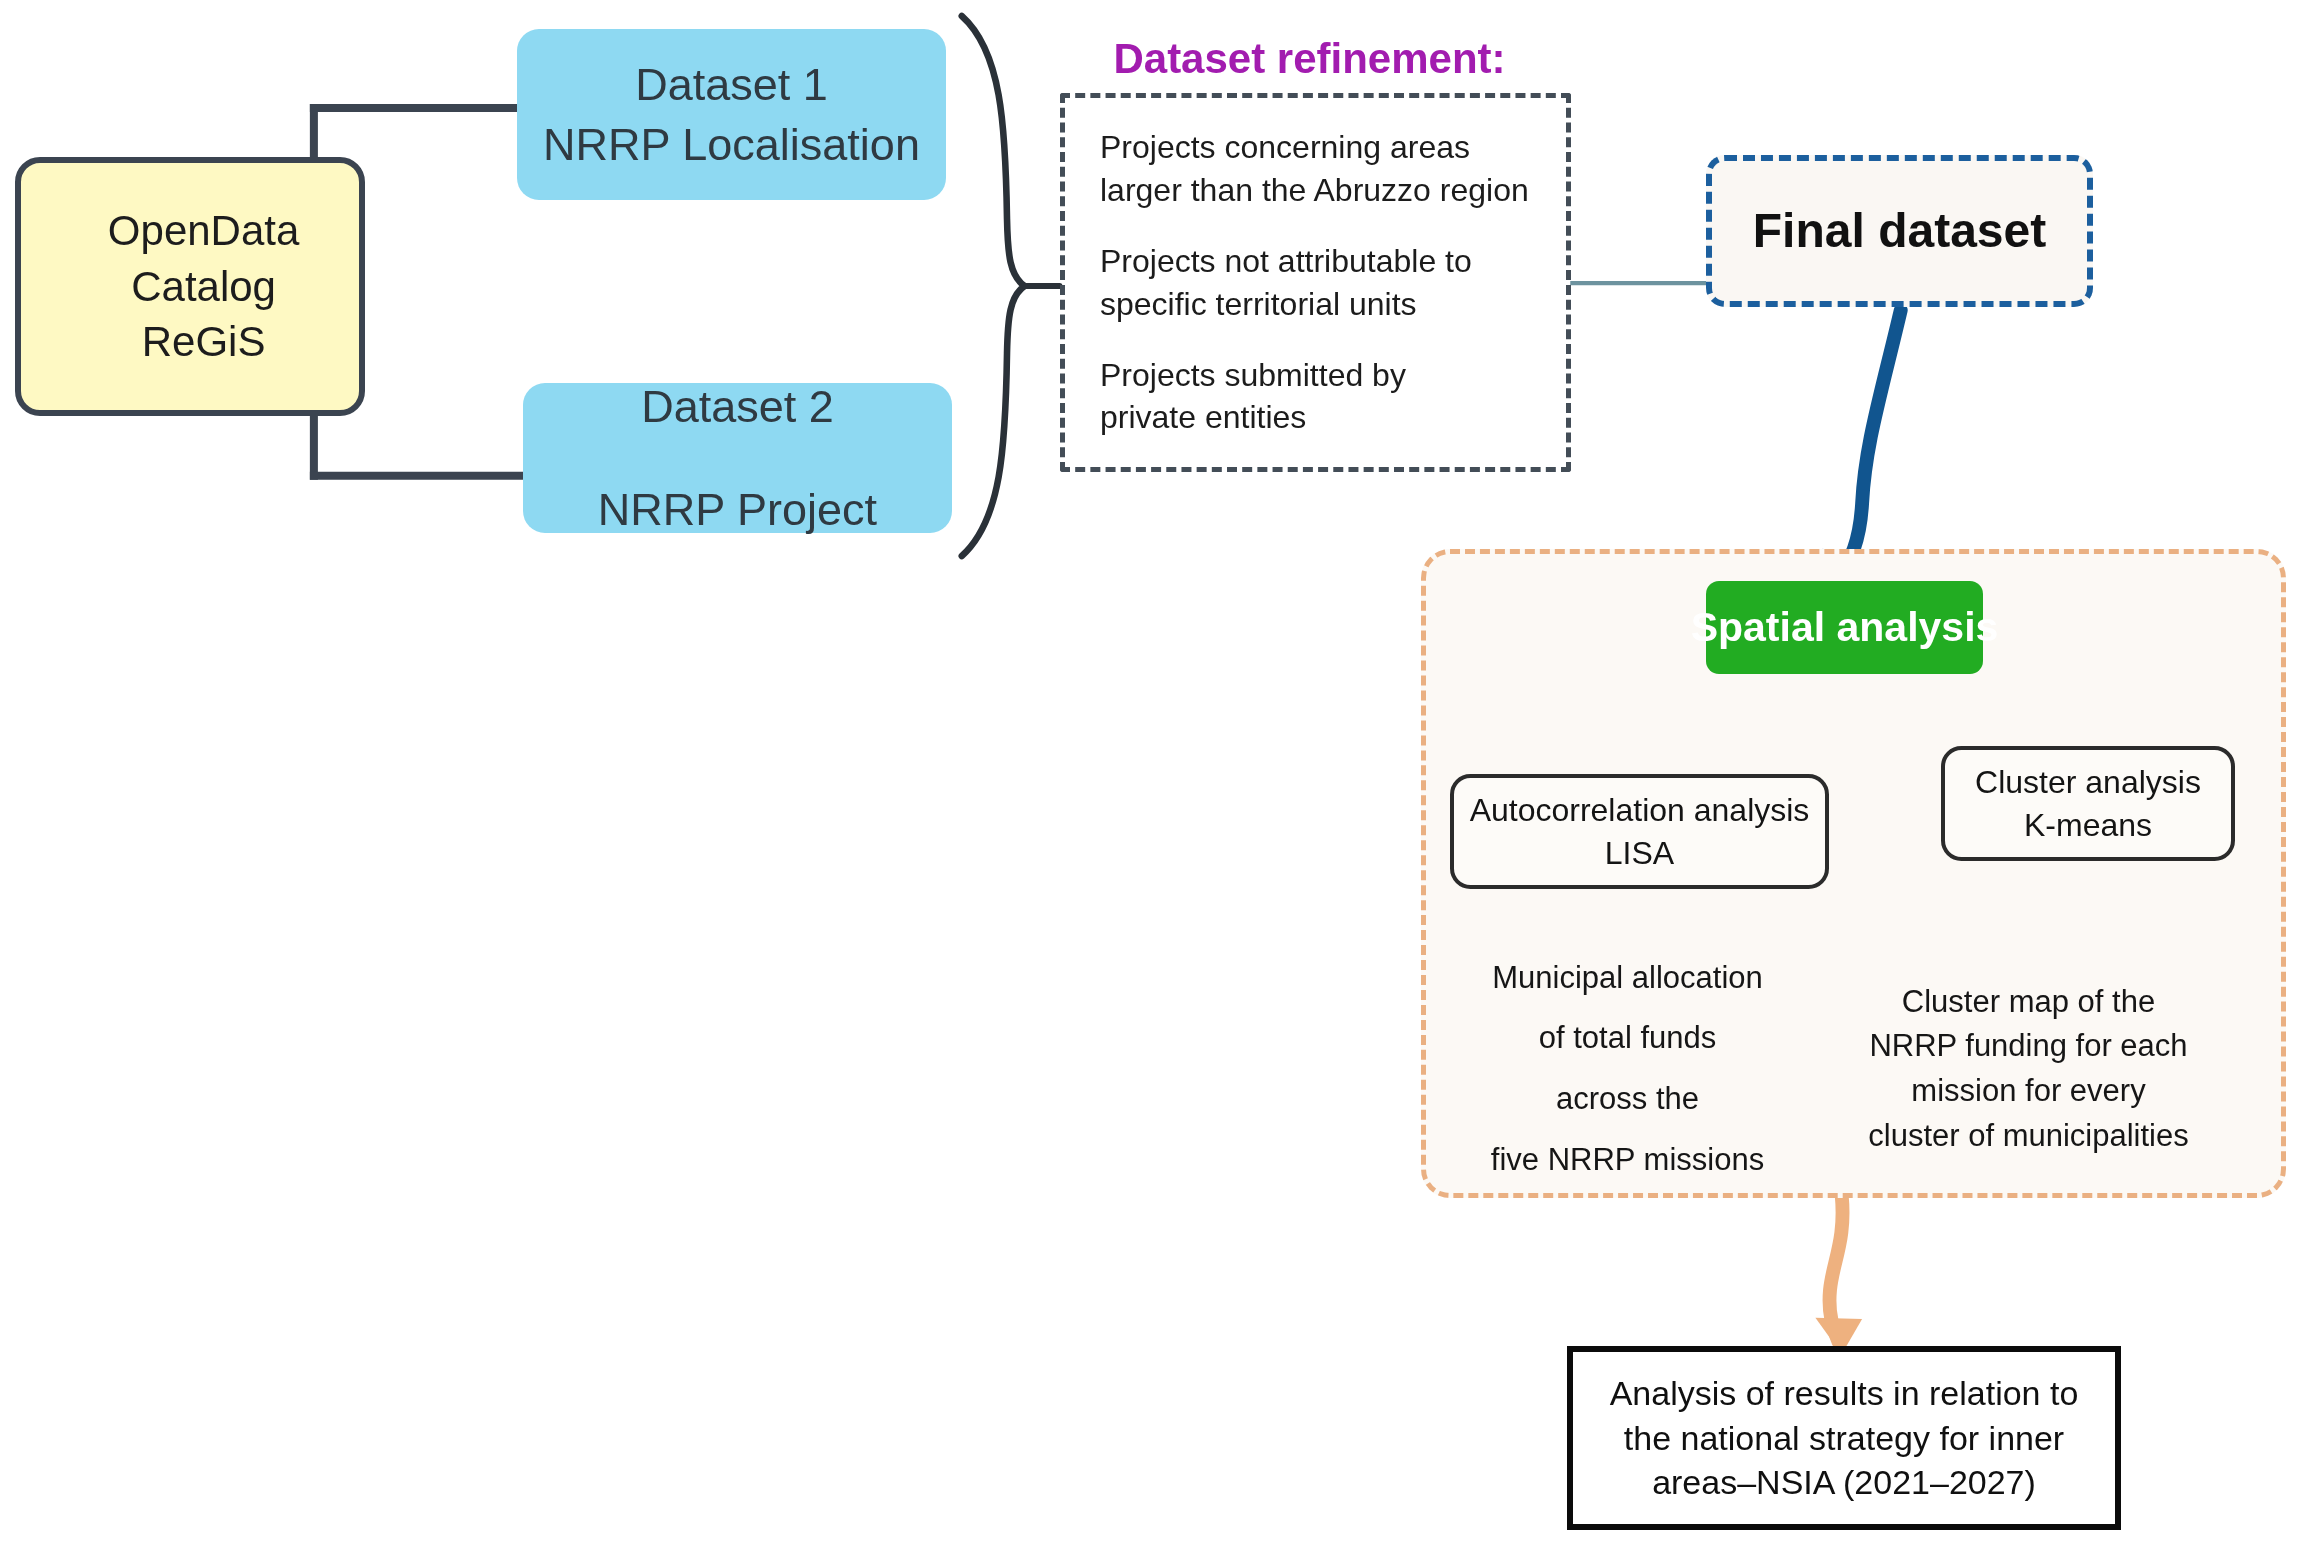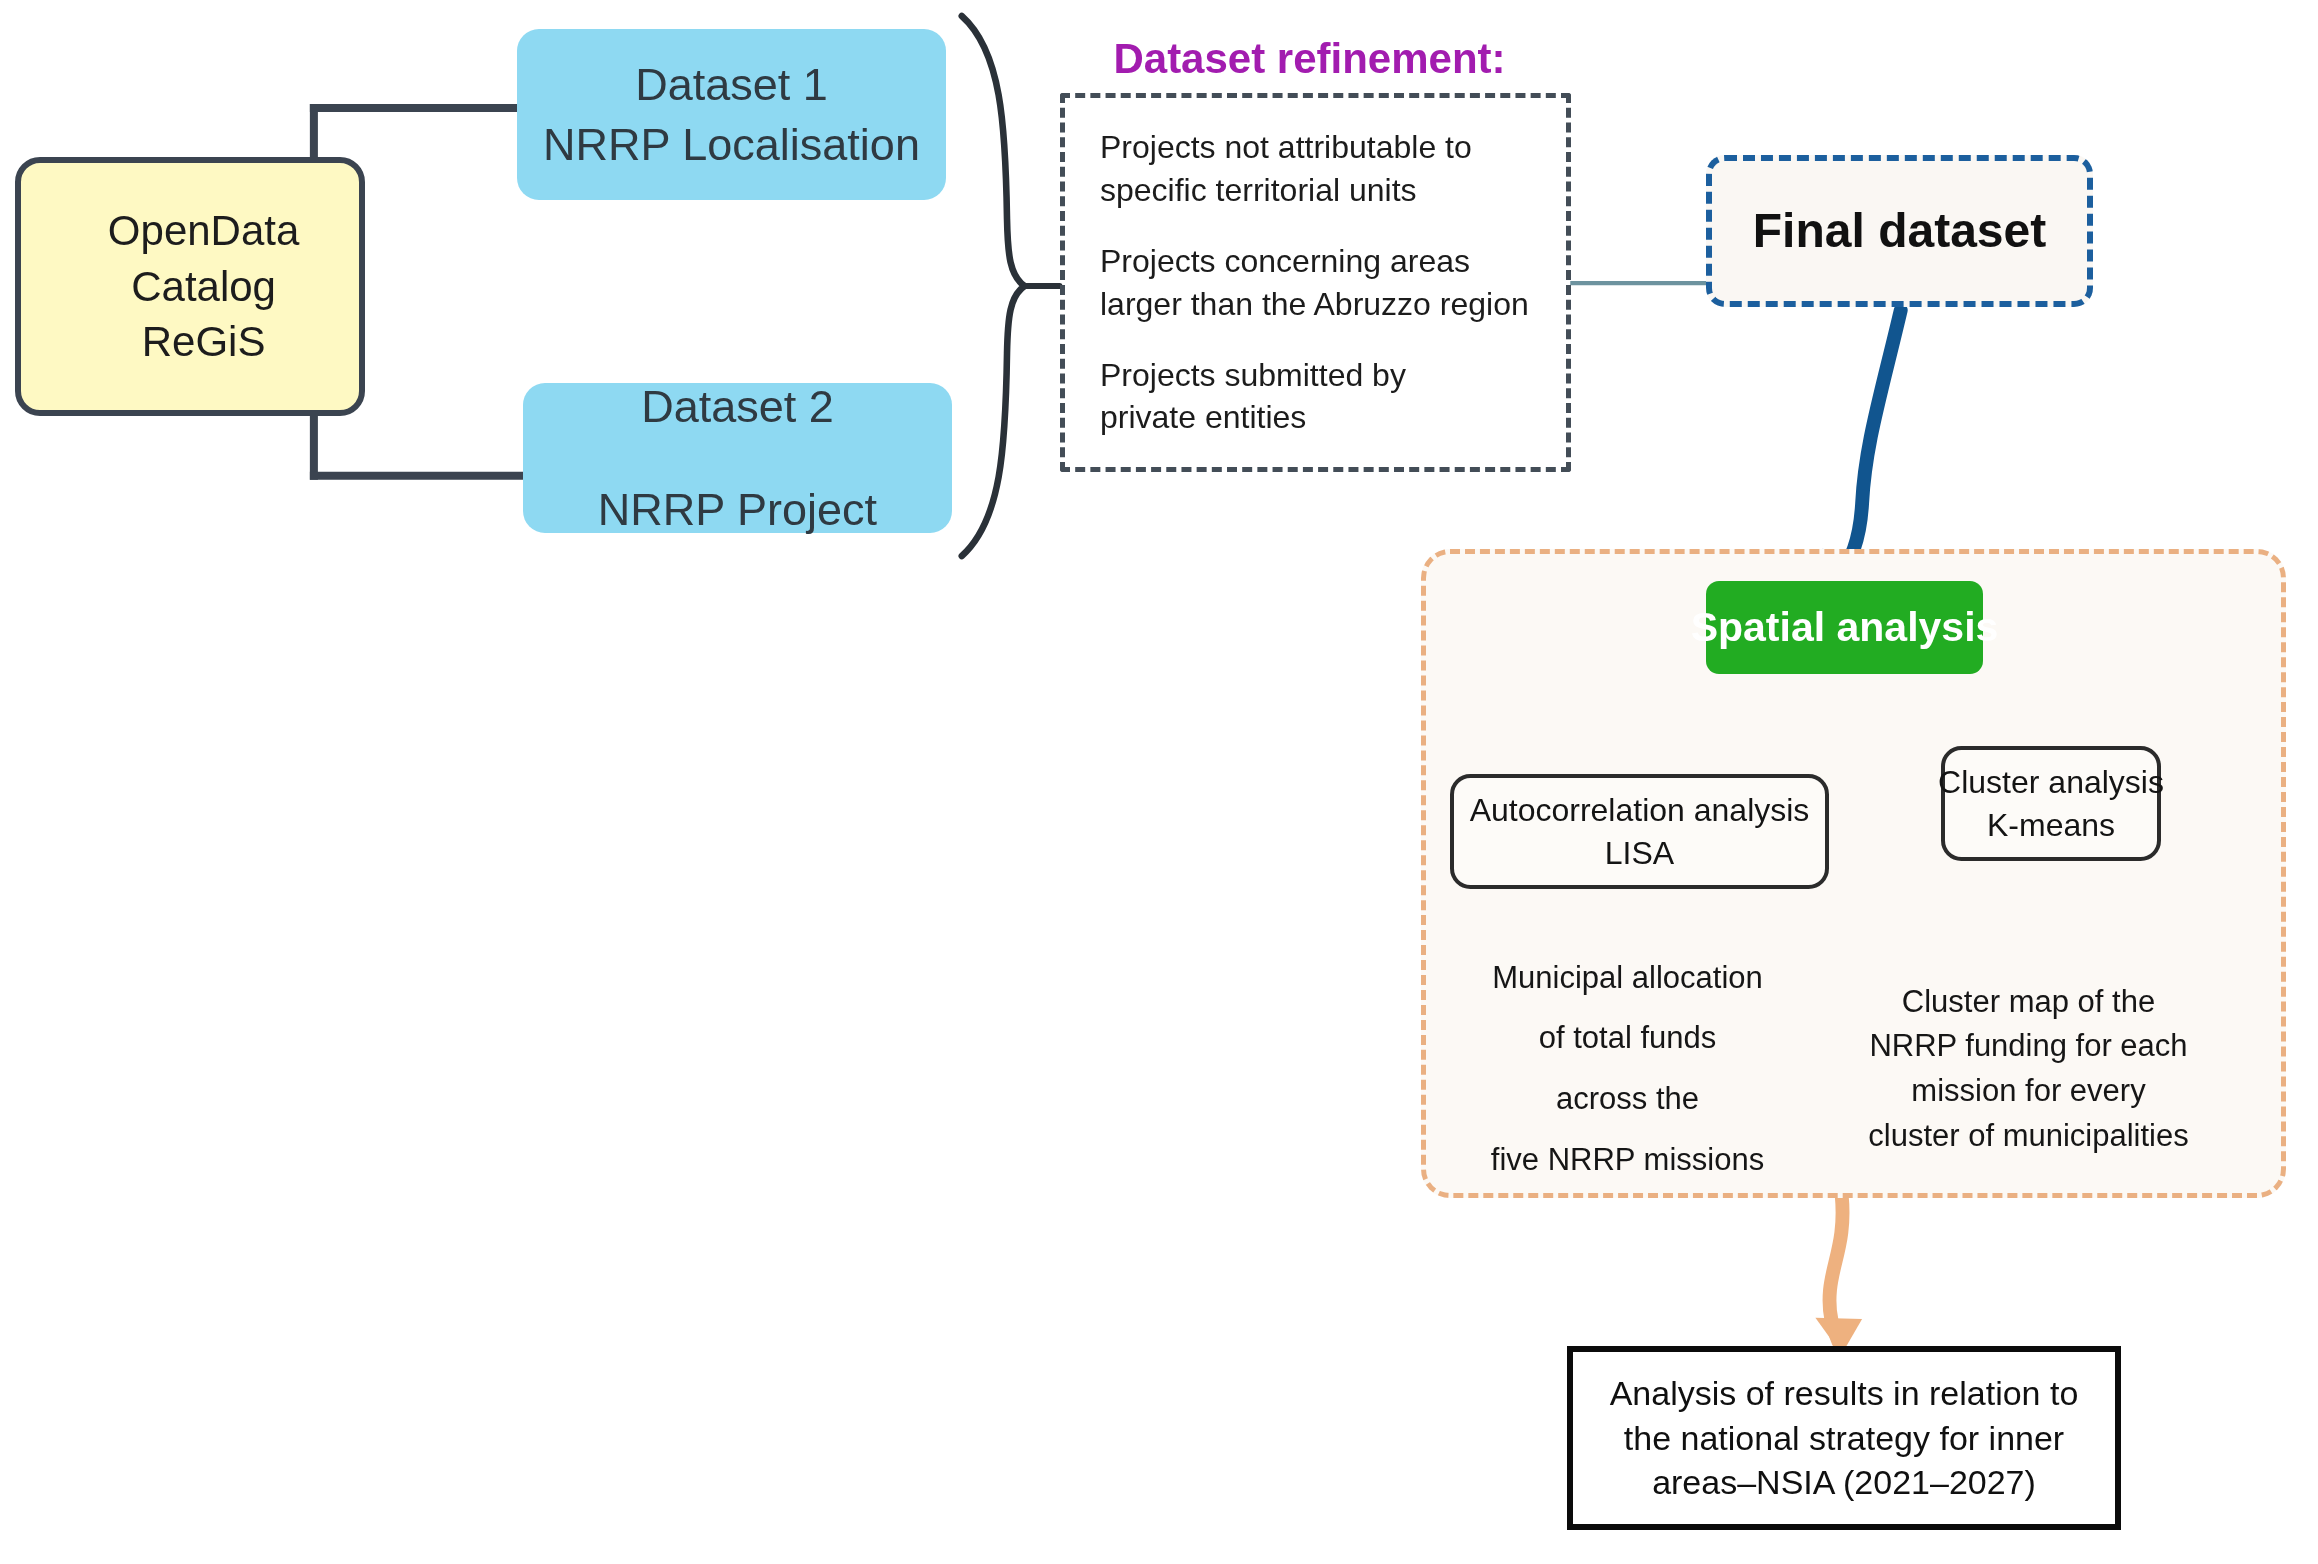--- a/index.html
+++ b/index.html
@@ -119,21 +119,21 @@
   
   .method-box {
     border: 4.4px solid #2b2b2b;
     border-radius: 20.4px;
     background: #fdfbf8;
     color: #141414;
     font-size: 32px;
     z-index: 6;
   }
   #autocorrelation-box { left: 1450px; top: 746px; width: 379px; height: 115px; margin-top: 28px; }
-  #cluster-box { left: 1941px; top: 746px; width: 220px; height: 115px; }
+  #cluster-box { left: 1941px; top: 746px; width: 294px; height: 115px; }
 
   
   .outcome {
     font-size: 31px;
     color: #161616;
     z-index: 6;
     line-height: 1.44;
   }
   #outcome-left { left: 1456px; top: 967px; width: 343px; height: 204px; gap: 16px; }
   #outcome-right { left: 1839px; top: 967px; width: 379px; height: 204px; }
@@ -220,26 +220,26 @@
 
   <div class="node ds-box" id="dataset2-box">
     <span class="ln">Dataset 2</span>
     <span class="ln">NRRP Project</span>
   </div>
 
   <div id="refinement-title">Dataset refinement:</div>
 
   <div class="node" id="refinement-box">
     <div class="rf-item">
+      <span class="ln">Projects concerning areas</span>
+      <span class="ln">larger than the Abruzzo region</span>
+    </div>
+    <div class="rf-item">
       <span class="ln">Projects not attributable to</span>
       <span class="ln">specific territorial units</span>
-    </div>
-    <div class="rf-item">
-      <span class="ln">Projects concerning areas</span>
-      <span class="ln">larger than the Abruzzo region</span>
     </div>
     <div class="rf-item">
       <span class="ln">Projects submitted by</span>
       <span class="ln">private entities</span>
     </div>
   </div>
 
   <div class="node" id="final-dataset-box">
     <span class="ln">Final dataset</span>
   </div>

